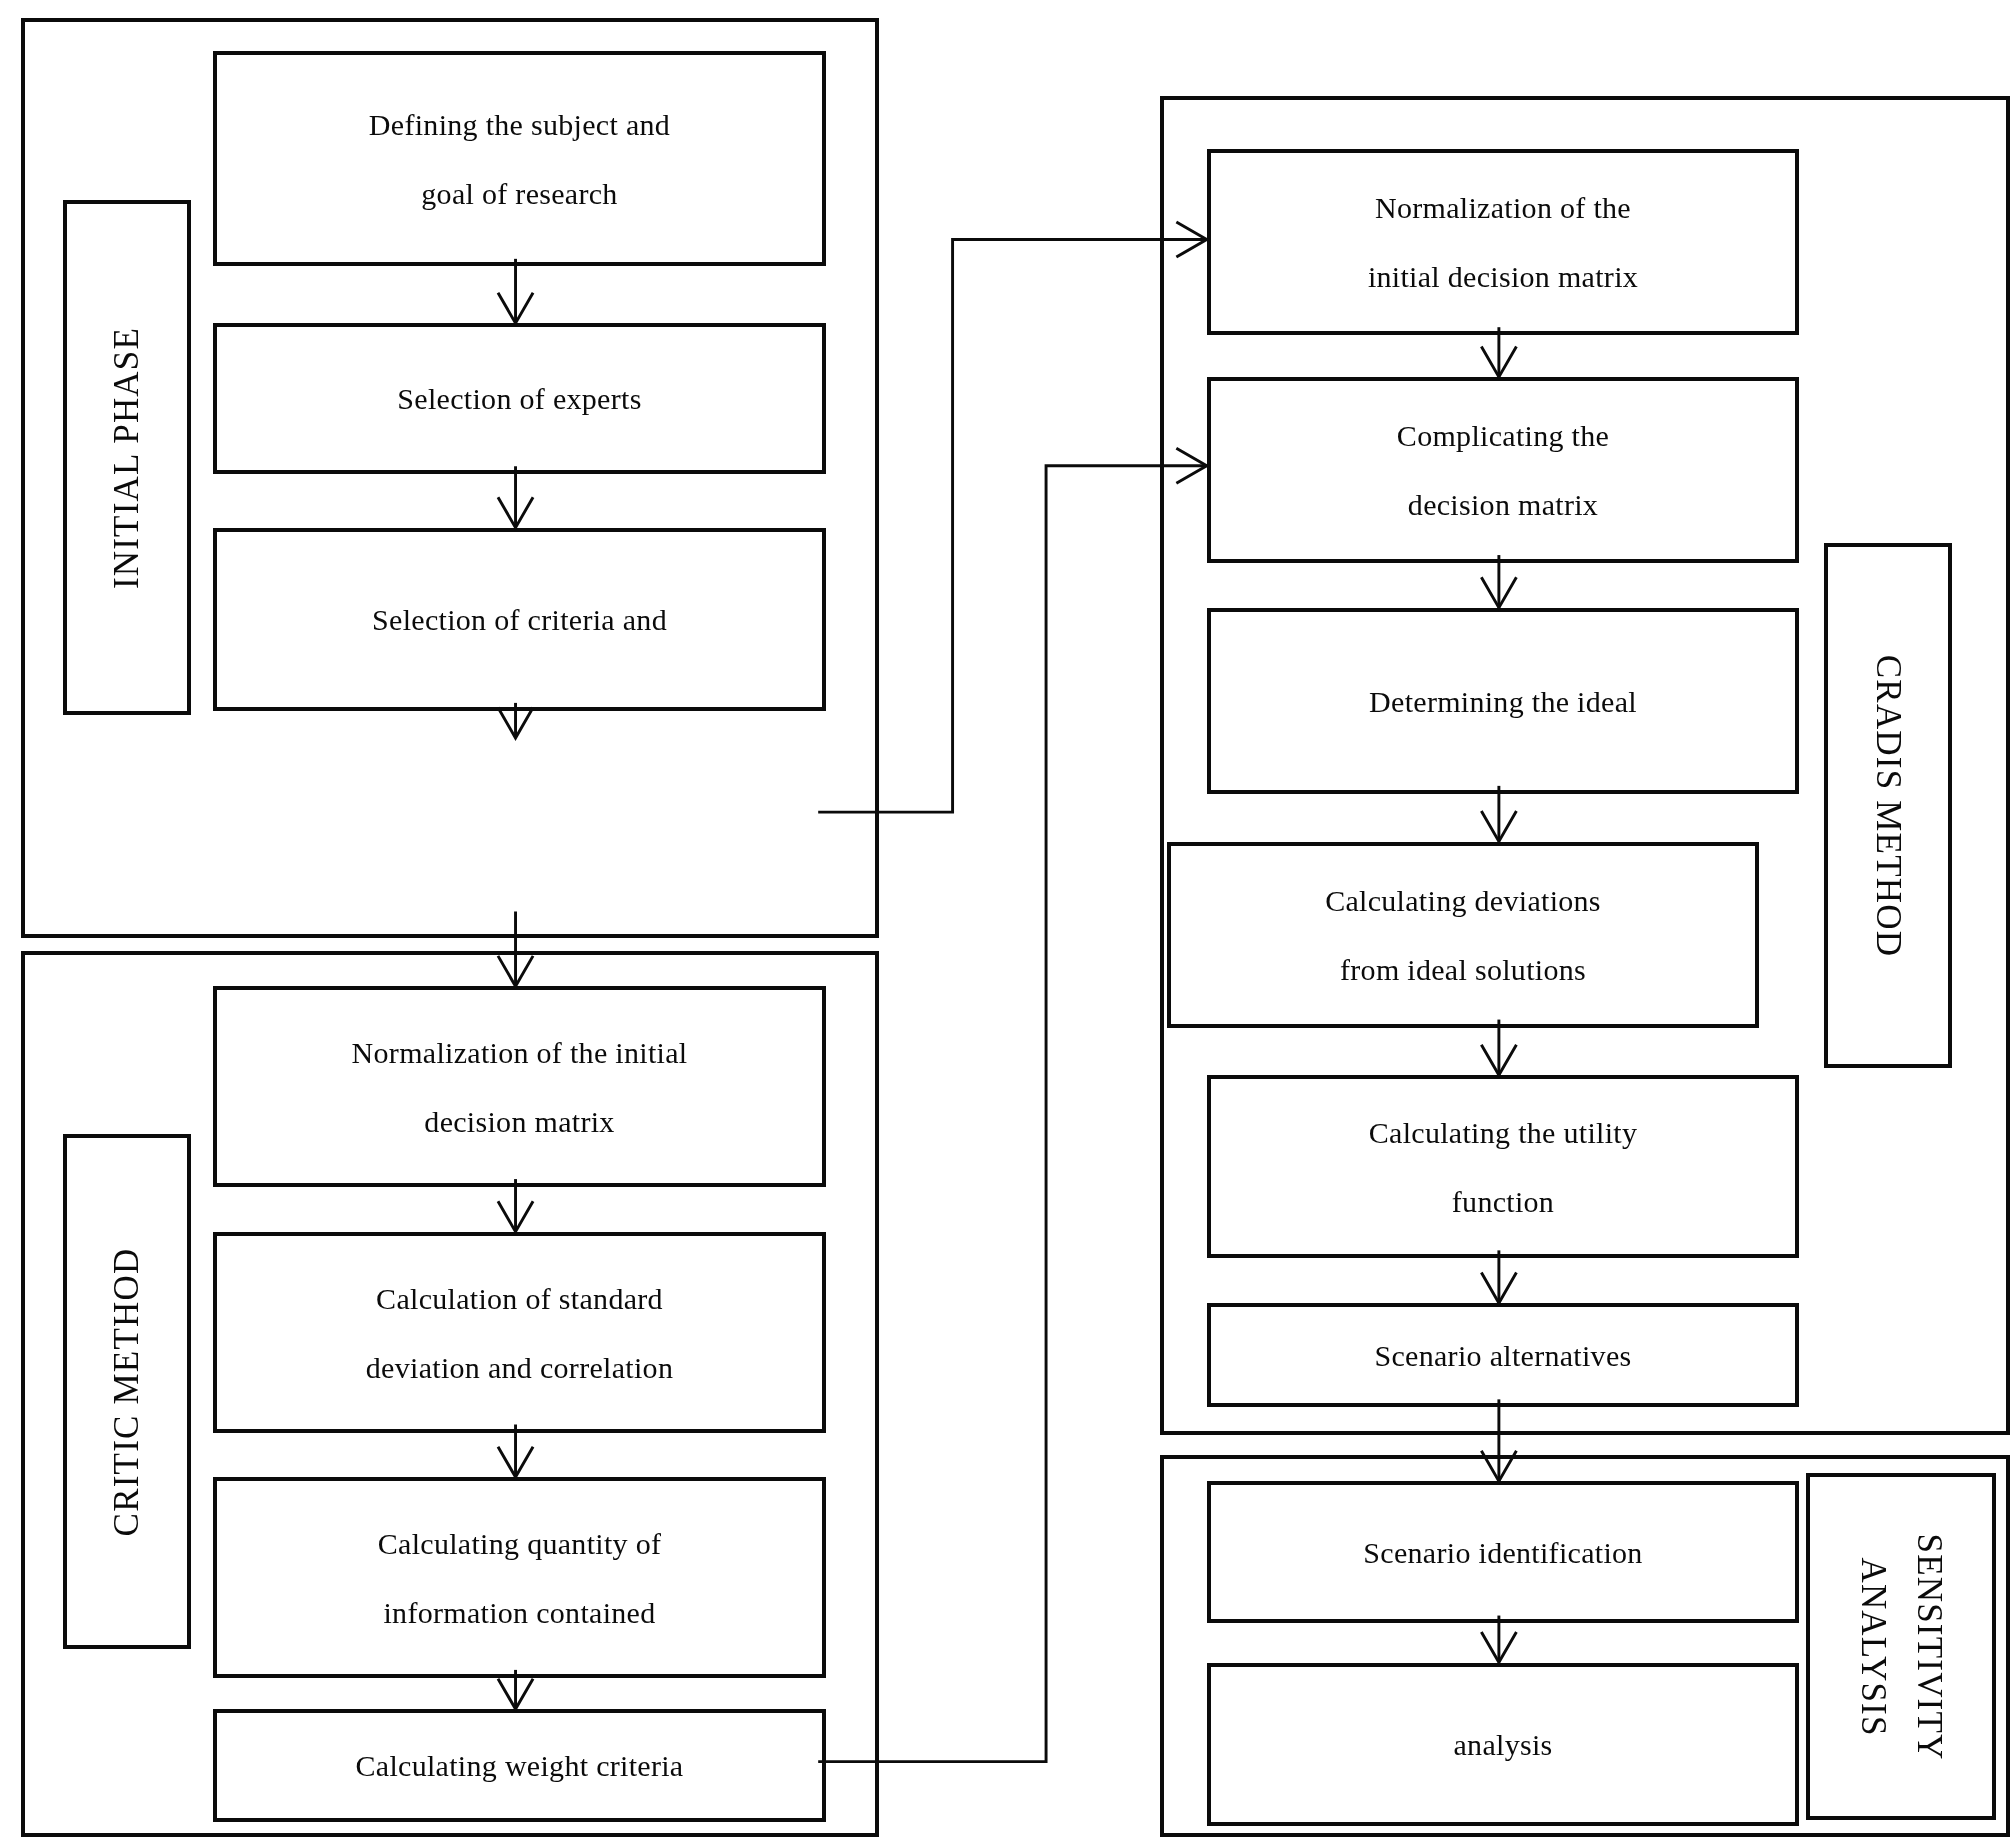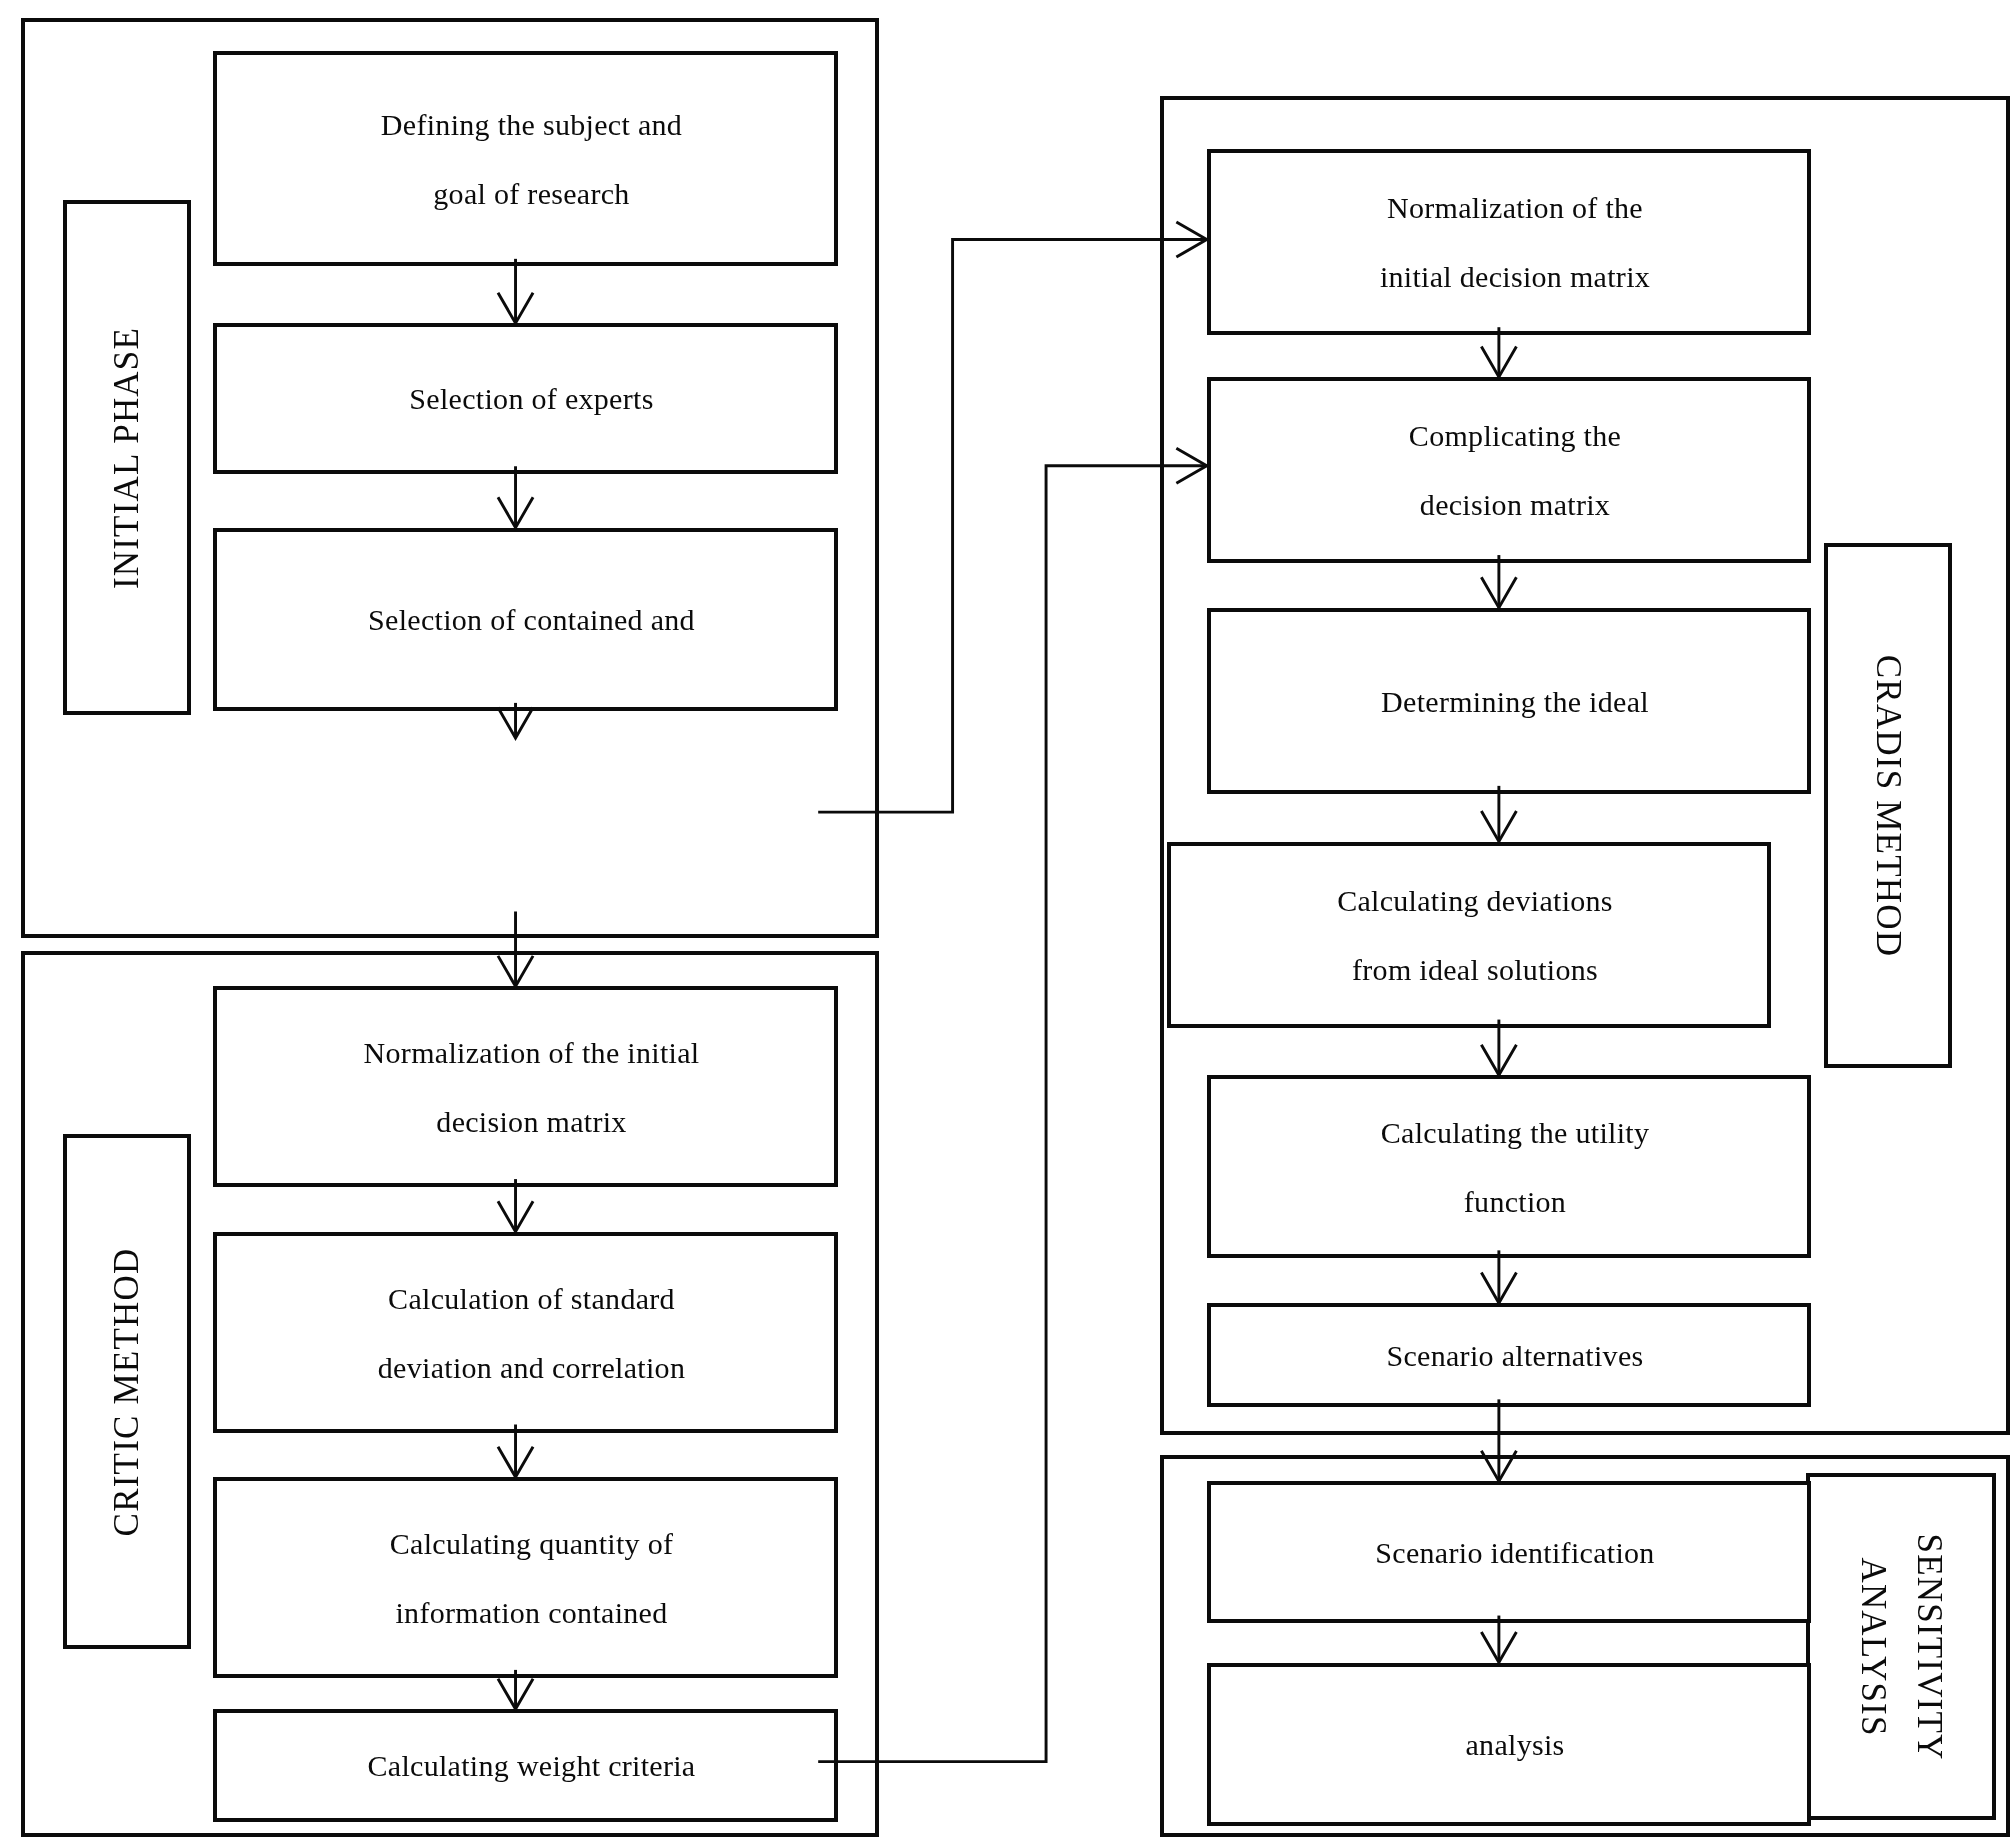--- a/index.html
+++ b/index.html
@@ -16,21 +16,20 @@
     border:4.1px solid #0b0b0b;
     background:transparent;
   }
   .fbox{
     position:absolute;
     border:4.7px solid #0b0b0b;
     background:#ffffff;
     display:flex;
     align-items:center;
     text-align:center;
-    padding-left:12px;
   }
   .fbox .box-text{
     width:100%;
     font-size:30px;
     line-height:2.3;
     letter-spacing:0.3px;
   }
   .fbox .ln{display:block;}
   .vlabel{
     position:absolute;
@@ -98,21 +97,21 @@
       <span class="ln">goal of research</span>
     </div>
   </div>
   <div class="fbox" style="left:213px;top:323px;width:605px;height:143px">
     <div class="box-text">
       <span class="ln">Selection of experts</span>
     </div>
   </div>
   <div class="fbox" style="left:213px;top:528px;width:605px;height:175px">
     <div class="box-text">
-      <span class="ln">Selection of contained and</span>
+      <span class="ln">Selection of criteria and</span>
     </div>
   </div>
 
   <div class="fbox" style="left:213px;top:986px;width:605px;height:193px">
     <div class="box-text">
       <span class="ln">Normalization of the initial</span>
       <span class="ln">decision matrix</span>
     </div>
   </div>
   <div class="fbox" style="left:213px;top:1232px;width:605px;height:193px">

